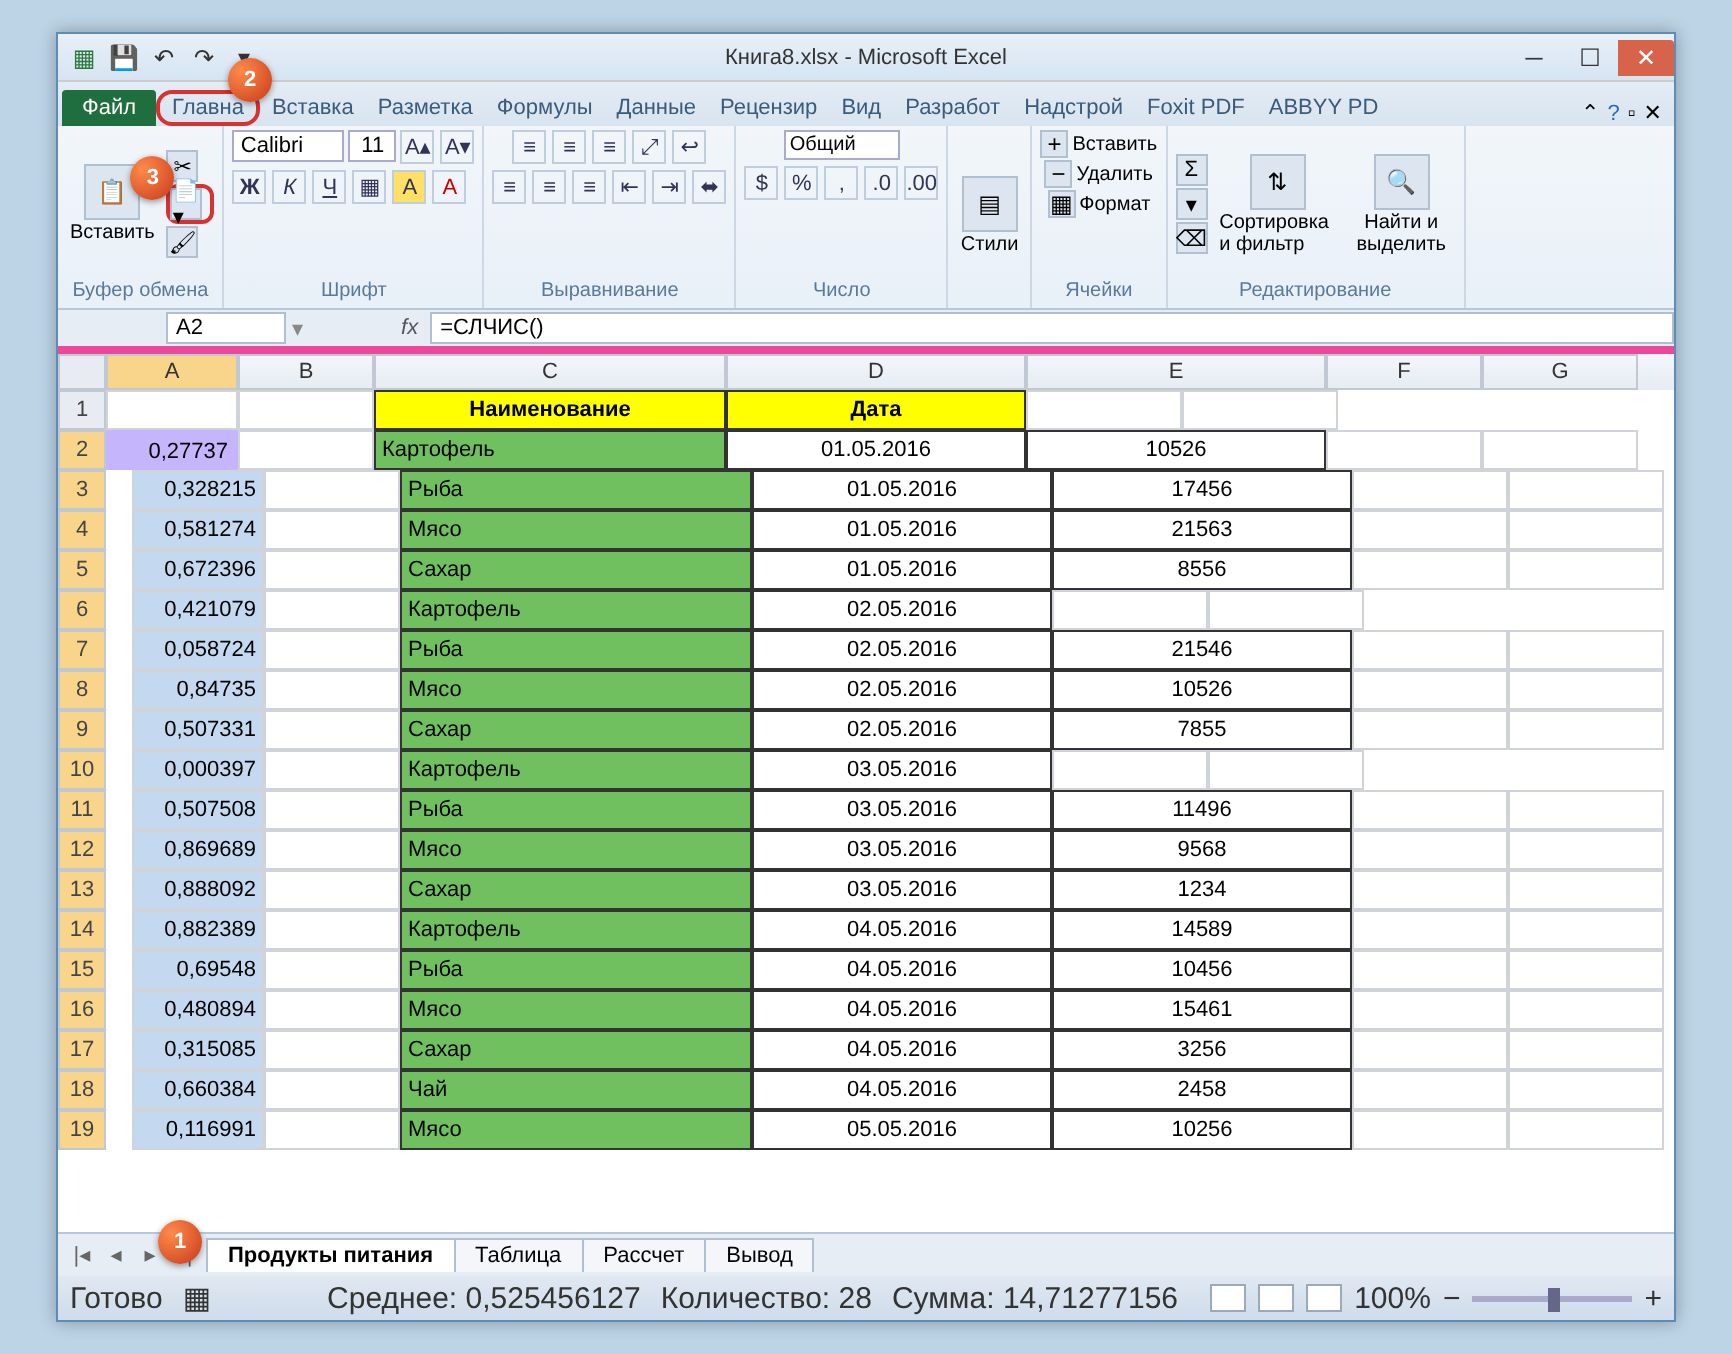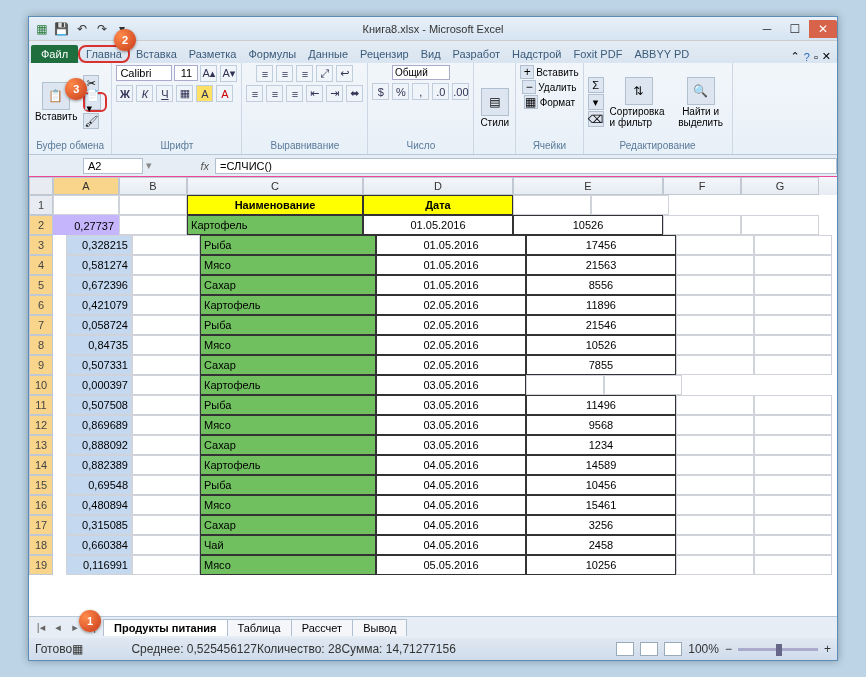--- a/index.html
+++ b/index.html
@@ -25,21 +25,21 @@
 .rbtn-ico { width: 20px; height: 20px; background: #dde6f0; border: 1px solid #b0c0d0; display: flex; align-items: center; justify-content: center; font-size: 12px; }
 .rbtn-lg .rbtn-ico { width: 28px; height: 28px; }
 .rbtn-stack { display: flex; flex-direction: column; gap: 1px; }
 .rbtn-stack .rbtn-ico { width: 16px; height: 16px; font-size: 11px; }
 .copy-highlight { border: 2px solid #d93030; border-radius: 6px; padding: 0 4px 0 0; position: relative; }
 .font-box input { width: 56px; font-size: 11px; border: 1px solid #aac; padding: 1px 3px; }
 .font-size input { width: 24px; font-size: 11px; border: 1px solid #aac; padding: 1px 3px; text-align: center; }
 .mini-row { display: flex; gap: 3px; }
 .mini-row span { width: 17px; height: 17px; border: 1px solid #c0cddc; font-size: 11px; display: flex; align-items: center; justify-content: center; color: #335; }
 .help-icons { margin-left: auto; display: flex; gap: 4px; padding-right: 6px; align-items: center; }
-.name-bar { height: 22px; background: #e6edf4; border-bottom: 1px solid #ec4899; display: flex; align-items: center; font-size: 11px; }
+.name-bar { height: 22px; background: #e6edf4; border-bottom: 4px solid #ec4899; display: flex; align-items: center; font-size: 11px; }
 .name-box { width: 60px; border: 1px solid #b0c0d0; background: #fff; margin-left: 54px; padding: 1px 4px; font-size: 11px; }
 .fx-label { padding: 0 6px; font-style: italic; color: #555; }
 .formula { flex: 1; border: 1px solid #b0c0d0; background: #fff; padding: 1px 4px; font-size: 11px; }
 .grid-area { flex: 1; overflow: hidden; display: flex; flex-direction: column; position: relative; }
 .col-headers { display: flex; height: 18px; background: linear-gradient(#f4f6fa,#e6ecf2); font-size: 11px; }
 .corner { width: 24px; border: 1px solid #c0c8d4; background: #e8ecf2; }
 .ch { border: 1px solid #c0c8d4; text-align: center; line-height: 16px; color: #333; }
 .ch-a { width: 66px; background: #f8d58a; }
 .ch-b { width: 68px; } .ch-c { width: 176px; } .ch-d { width: 150px; } .ch-e { width: 150px; } .ch-f { width: 78px; } .ch-g { width: 78px; }
 .rows { overflow-y: auto; }
@@ -51,21 +51,21 @@
 .c-a-sel { background: #c4d8f0; margin-left: 13px; }
 .c-a-active { background: #c4b5fd; border: 2px solid #c4b5fd; }
 .c-b { width: 68px; } .c-c { width: 176px; border: 1px solid #333; } .c-d { width: 150px; border: 1px solid #333; text-align: center; } .c-e { width: 150px; border: 1px solid #333; text-align: center; } .c-f { width: 78px; } .c-g { width: 78px; }
 .hdr-cell { background: #ffff00; font-weight: bold; text-align: center; }
 .green-cell { background: #70c060; }
 .sheet-tabs { height: 22px; background: #e6edf4; display: flex; align-items: center; font-size: 11px; border-top: 1px solid #b8c8d8; }
 .sheet-nav { display: flex; gap: 1px; padding: 0 4px; }
 .sheet-nav span { width: 16px; text-align: center; color: #666; }
 .stab { padding: 2px 10px; border: 1px solid #b0c0d0; border-bottom: none; background: #f4f6fa; cursor: pointer; margin-left: -1px; }
 .stab-active { background: #fff; font-weight: bold; }
-.status { height: 22px; background: linear-gradient(#e0e8f2,#cfdceb); display: flex; align-items: center; font-size: 12px; color: #333; padding: 0 6px; }
+.status { height: 22px; background: linear-gradient(#e0e8f2,#cfdceb); display: flex; align-items: center; font-size: 15px; color: #333; padding: 0 6px; gap: 10px; }
 .status-right { margin-left: auto; display: flex; align-items: center; gap: 6px; }
 .view-btn { width: 18px; height: 14px; border: 1px solid #9ab; background: #fff; }
 .zoom-track { width: 80px; height: 3px; background: #aac; position: relative; }
 .zoom-thumb { position: absolute; left: 38px; top: -4px; width: 6px; height: 12px; background: #668; }
 </style>
 </head>
 <body>
 
 <div class="window">
 
@@ -307,21 +307,20 @@
           <div class="cell c-e">8556</div>
           <div class="cell c-f"></div>
           <div class="cell c-g"></div>
         </div>
         <div class="row">
           <div class="rh rh-sel">6</div>
           <div class="cell c-a c-a-sel">0,421079</div>
           <div class="cell c-b"></div>
           <div class="cell c-c green-cell">Картофель</div>
           <div class="cell c-d">02.05.2016</div>
-          <div class="cell c-e">11896</div>
           <div class="cell c-f"></div>
           <div class="cell c-g"></div>
         </div>
         <div class="row">
           <div class="rh rh-sel">7</div>
           <div class="cell c-a c-a-sel">0,058724</div>
           <div class="cell c-b"></div>
           <div class="cell c-c green-cell">Рыба</div>
           <div class="cell c-d">02.05.2016</div>
           <div class="cell c-e">21546</div>

